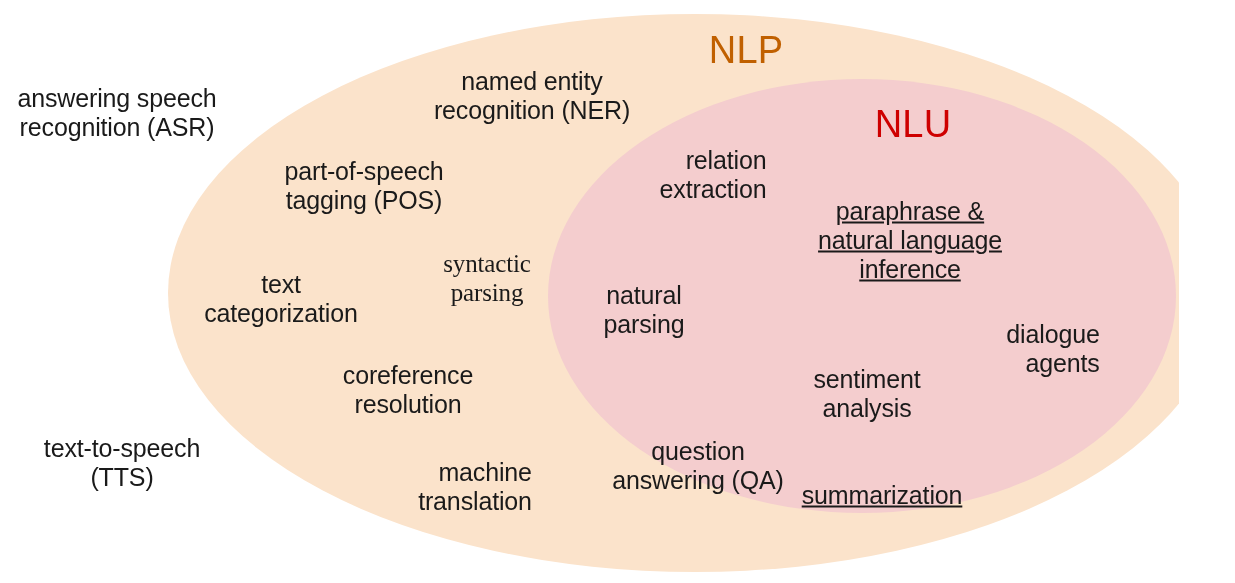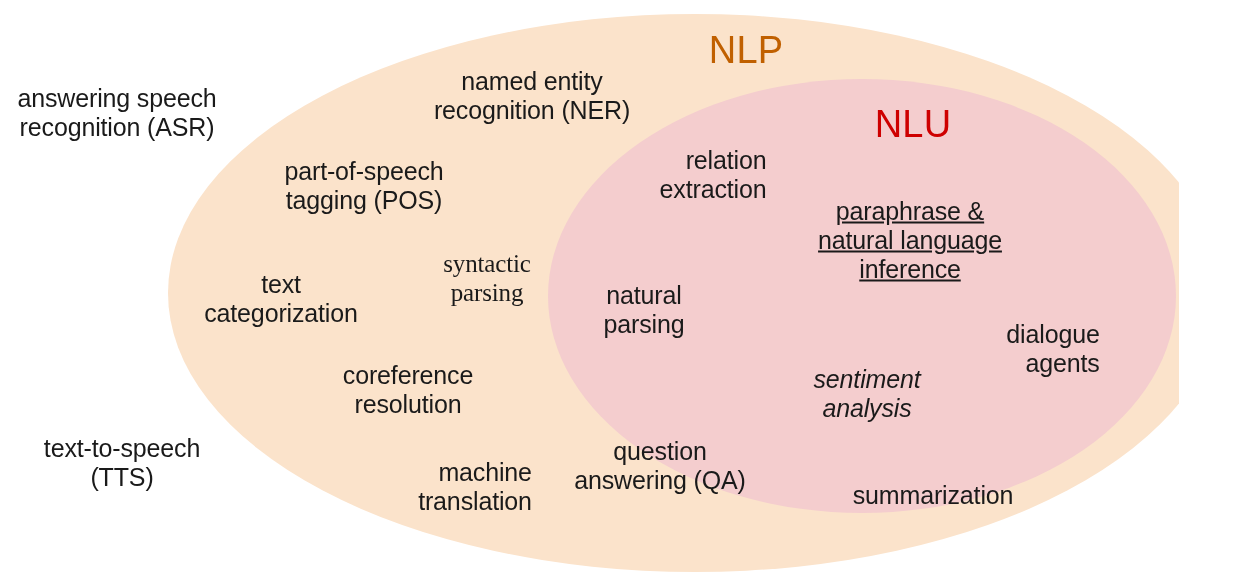--- a/index.html
+++ b/index.html
@@ -78,20 +78,20 @@
 translation</div>
       <div class="lbl" style="left: 713px; top: 175px; text-align: right;">relation
 extraction</div>
       <div class="lbl" style="left: 910px; top: 240px; text-decoration: underline;">paraphrase &amp;
 natural language
 inference</div>
       <div class="lbl" style="left: 644px; top: 310px;">natural
 parsing</div>
       <div class="lbl" style="left: 1053px; top: 349px; text-align: right;">dialogue
 agents</div>
-      <div class="lbl" style="left: 867px; top: 394px; font-style: italic;">sentiment
+      <div class="lbl" style="left: 867px; top: 394px;">sentiment
 analysis</div>
-      <div class="lbl" style="left: 660px; top: 466px;">question
+      <div class="lbl" style="left: 698px; top: 466px;">question
 answering (QA)</div>
-      <div class="lbl" style="left: 933px; top: 495px;">summarization</div>
+      <div class="lbl" style="left: 882px; top: 495px; text-decoration: underline;">summarization</div>
     </div>
 
 </div>
 
 </body></html>

